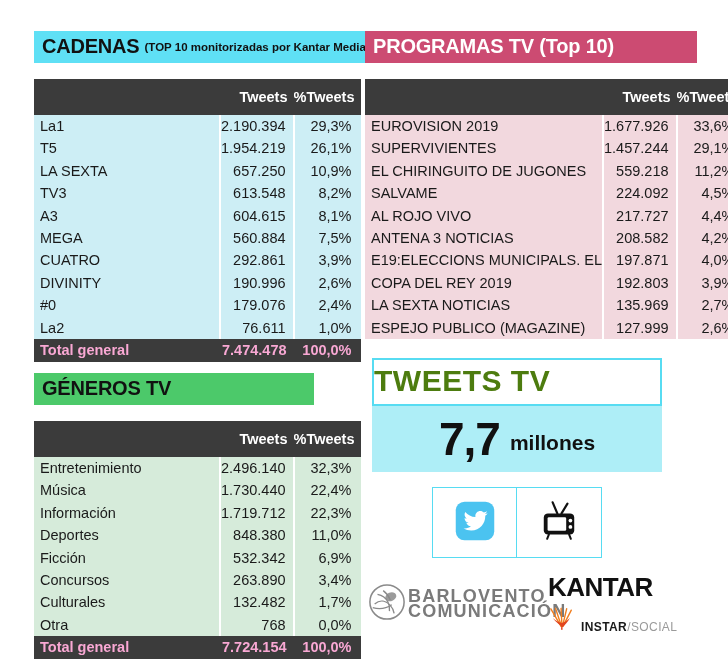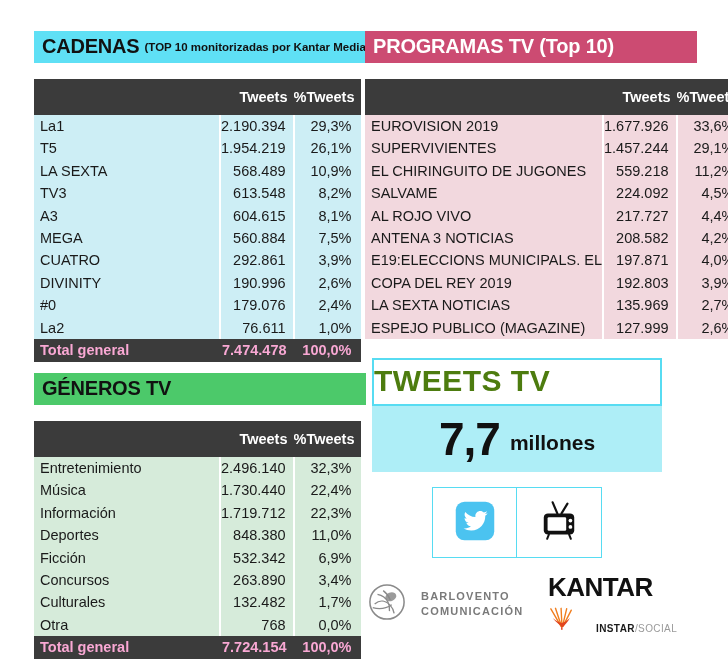--- a/index.html
+++ b/index.html
@@ -154,23 +154,23 @@
   .icon-box + .icon-box { border-left: none; }
 
   
   #logo-barlovento {
     left: 368px;
     top: 583px;
     display: flex;
     align-items: center;
   }
   .bv-text {
-    margin-left: 15px;
+    margin-left: 2px;
     color: #7A7A7A;
-    font-size: 11px;
+    font-size: 18px;
     font-weight: bold;
     letter-spacing: 1.2px;
     line-height: 15px;
   }
   #logo-kantar {
     left: 548px;
     top: 572px;
   }
   .kantar-word {
     font-size: 26px;
@@ -178,23 +178,23 @@
     color: #111;
     letter-spacing: -0.5px;
     line-height: 31px;
   }
   .instar-row {
     display: flex;
     align-items: flex-end;
     margin-top: 3px;
   }
   .instar-text {
-    font-size: 10px;
+    font-size: 12px;
     letter-spacing: 0.4px;
-    margin-left: 20px;
+    margin-left: 5px;
     position: relative;
     top: -2px;
   }
   .instar-text .a { color: #1a1a1a; font-weight: bold; }
   .instar-text .b { color: #9a9a9a; }
 </style>
 </head>
 <body>
 
 <div class="panel" id="cadenas-panel" style="left:34px; top:31px; width:338px;">
@@ -224,21 +224,21 @@
           <td class="num">2.190.394</td>
           <td class="pct">29,3%</td>
         </tr>
       <tr>
           <td class="lbl">T5</td>
           <td class="num">1.954.219</td>
           <td class="pct">26,1%</td>
         </tr>
       <tr>
           <td class="lbl">LA SEXTA</td>
-          <td class="num">568.489</td>
+          <td class="num">657.250</td>
           <td class="pct">10,9%</td>
         </tr>
       <tr>
           <td class="lbl">TV3</td>
           <td class="num">613.548</td>
           <td class="pct">8,2%</td>
         </tr>
       <tr>
           <td class="lbl">A3</td>
           <td class="num">604.615</td>
@@ -346,21 +346,21 @@
         </tr>
       <tr>
           <td class="lbl">ESPEJO PUBLICO (MAGAZINE)</td>
           <td class="num">127.999</td>
           <td class="pct">2,6%</td>
         </tr>
     </tbody>
   </table>
 </div>
 
-<div class="panel" id="generos-panel" style="left:34px; top:373px; width:332px;">
+<div class="panel" id="generos-panel" style="left:34px; top:373px; width:280px;">
   <div class="title-bar bar-green">
     <span class="t-main">GÉNEROS TV</span>
   </div>
 </div>
 
 <div class="panel" style="left:34px; top:421px;">
   <table class="dt tbl-green" id="generos-table">
     <colgroup>
         <col style="width:186px">
         <col style="width:72px">

